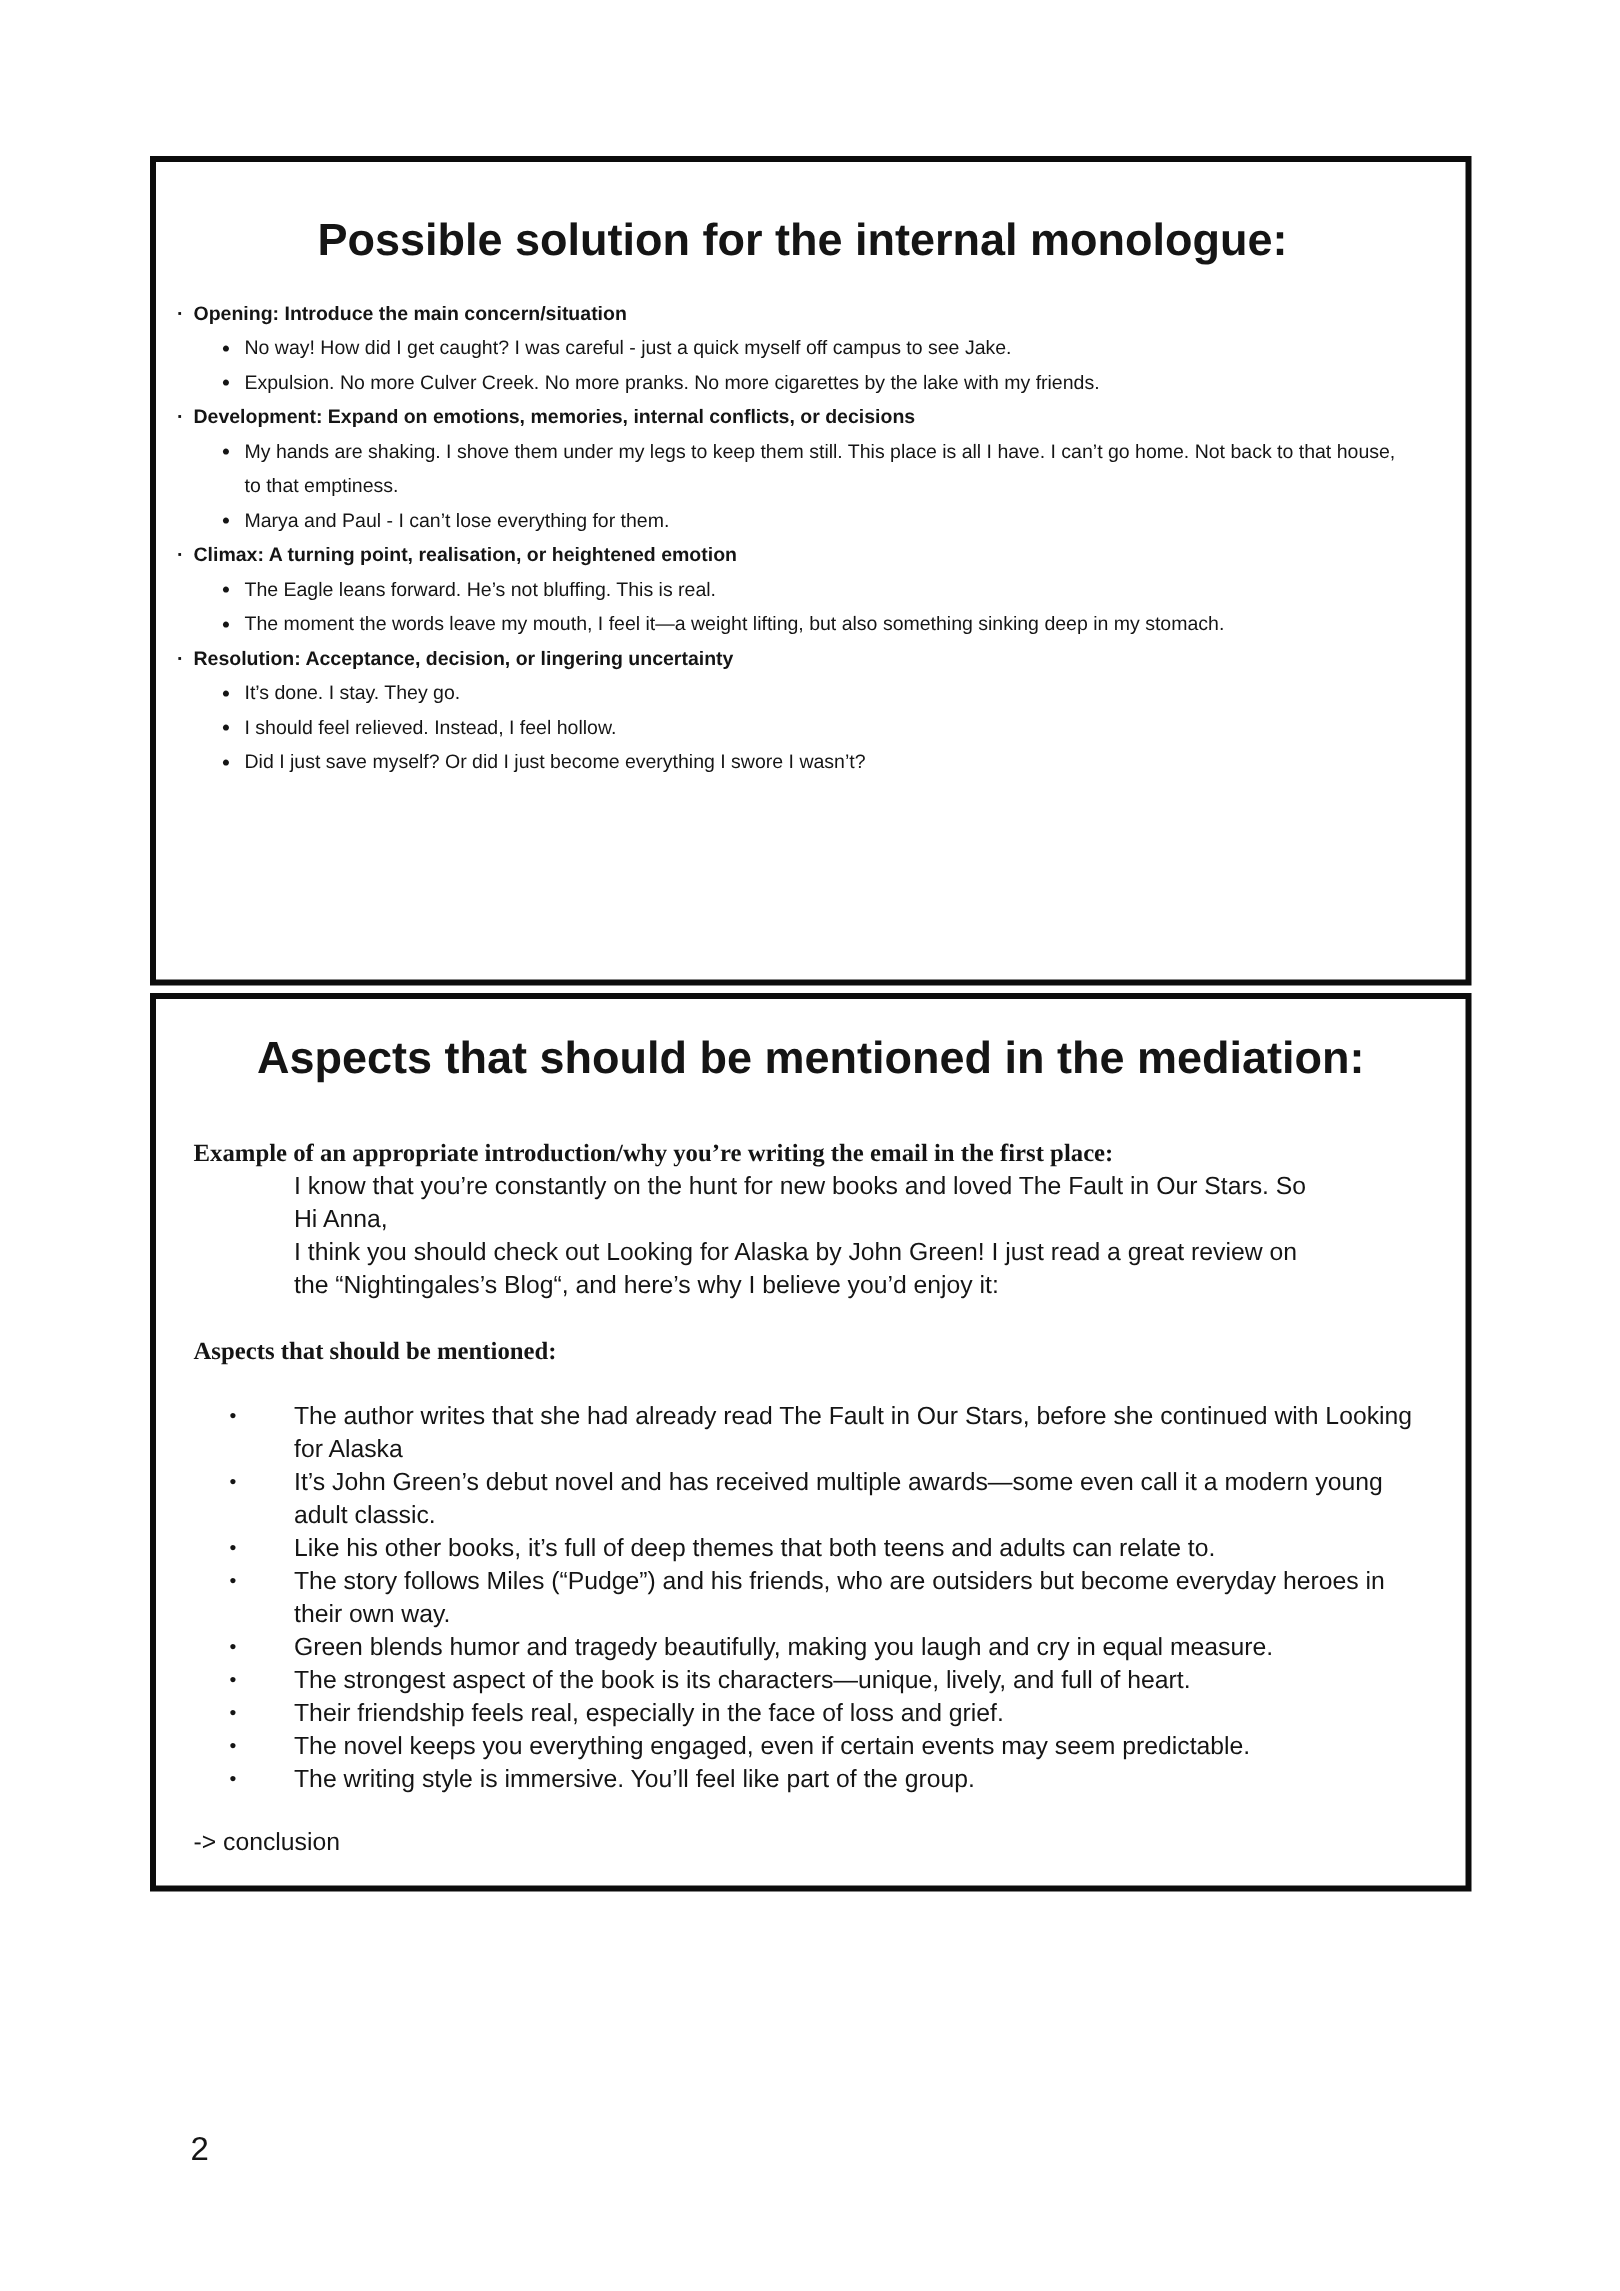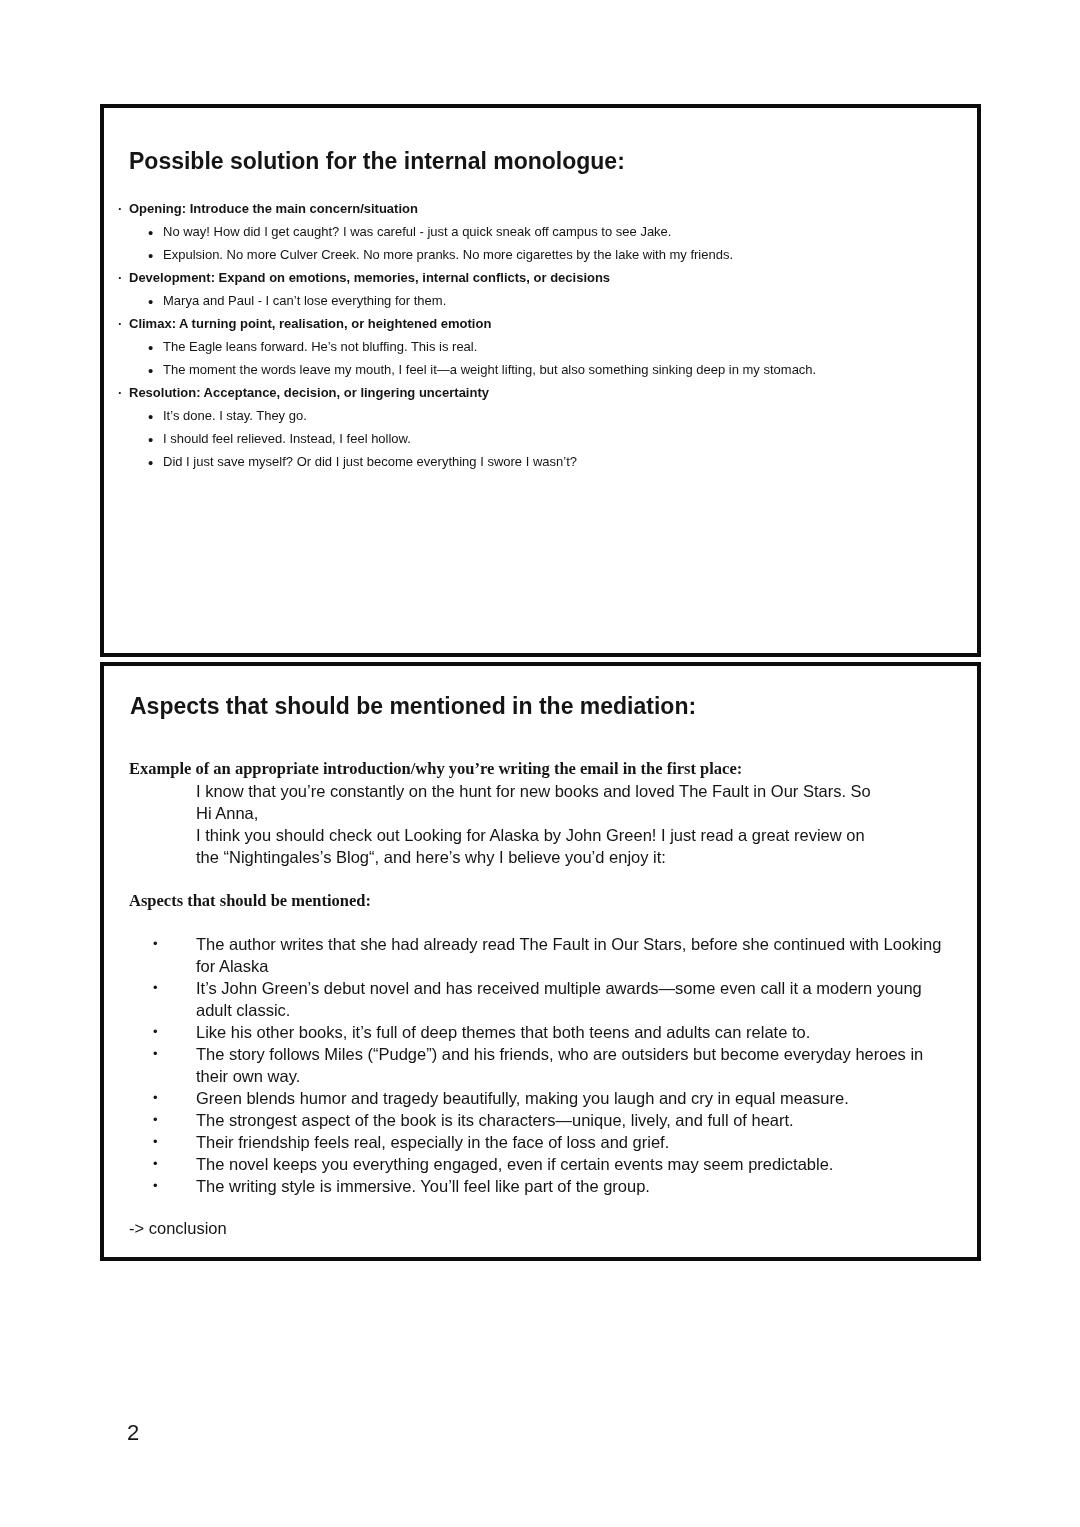--- a/index.html
+++ b/index.html
@@ -17,24 +17,25 @@
     left:100px;
     width:881px;
     box-sizing:border-box;
     background:#ffffff;
     border:4px solid #0c0c0c;
   }
   #box1{top:104px;height:553px;padding:39px 36px 0 13px;}
   #box2{top:662px;height:599px;padding:10px 26px 0 25px;}
 
   .box-title{
-    font-size:23px;
+    font-size:30px;
     font-weight:bold;
     line-height:28px;
     margin:0;
+    text-align:center;
   }
   #box1 .box-title{margin:0 0 22px 12px;}
   #box2 .box-title{margin:16px 0 38px 1px;}
 
   
   .olist{font-size:13px;line-height:23px;}
   .l1{position:relative;padding-left:12px;font-weight:bold;}
   .m1{position:absolute;left:1px;top:0;font-weight:bold;}
   .m1::before{content:"\00B7";}
   .l2{position:relative;padding-left:46px;font-weight:normal;}
@@ -63,24 +64,25 @@
 </head>
 <body>
 
 <div class="page">
 
   <div class="box" id="box1">
     <h1 class="box-title">Possible solution for the internal monologue:</h1>
     <div class="olist">
 
       <div class="l1"><span class="m1"></span><span>Opening: Introduce the main concern/situation</span></div>
-      <div class="l2"><span class="m2"></span><span>No way! How did I get caught? I was careful - just a quick sneak off campus to see Jake.</span></div>
+      <div class="l2"><span class="m2"></span><span>No way! How did I get caught? I was careful - just a quick myself off campus to see Jake.</span></div>
       <div class="l2"><span class="m2"></span><span>Expulsion. No more Culver Creek. No more pranks. No more cigarettes by the lake with my friends.</span></div>
 
       <div class="l1"><span class="m1"></span><span>Development: Expand on emotions, memories, internal conflicts, or decisions</span></div>
+      <div class="l2"><span class="m2"></span><span>My hands are shaking. I shove them under my legs to keep them still. This place is all I have. I can’t go home. Not back to that house, to that emptiness.</span></div>
       <div class="l2"><span class="m2"></span><span>Marya and Paul - I can’t lose everything for them.</span></div>
 
       <div class="l1"><span class="m1"></span><span>Climax: A turning point, realisation, or heightened emotion</span></div>
       <div class="l2"><span class="m2"></span><span>The Eagle leans forward. He’s not bluffing. This is real.</span></div>
       <div class="l2"><span class="m2"></span><span>The moment the words leave my mouth, I feel it—a weight lifting, but also something sinking deep in my stomach.</span></div>
 
       <div class="l1"><span class="m1"></span><span>Resolution: Acceptance, decision, or lingering uncertainty</span></div>
       <div class="l2"><span class="m2"></span><span>It’s done. I stay. They go.</span></div>
       <div class="l2"><span class="m2"></span><span>I should feel relieved. Instead, I feel hollow.</span></div>
       <div class="l2"><span class="m2"></span><span>Did I just save myself? Or did I just become everything I swore I wasn’t?</span></div>

